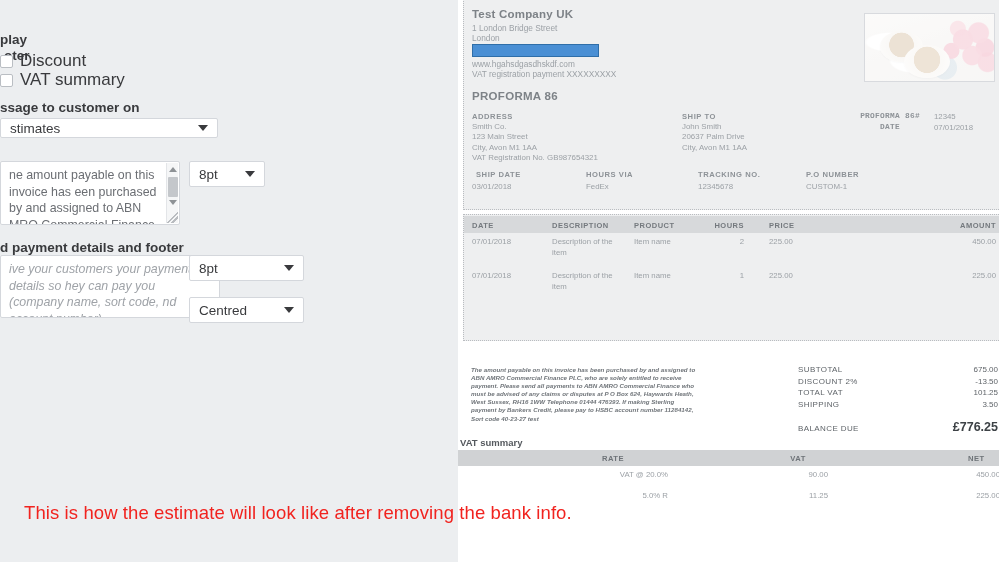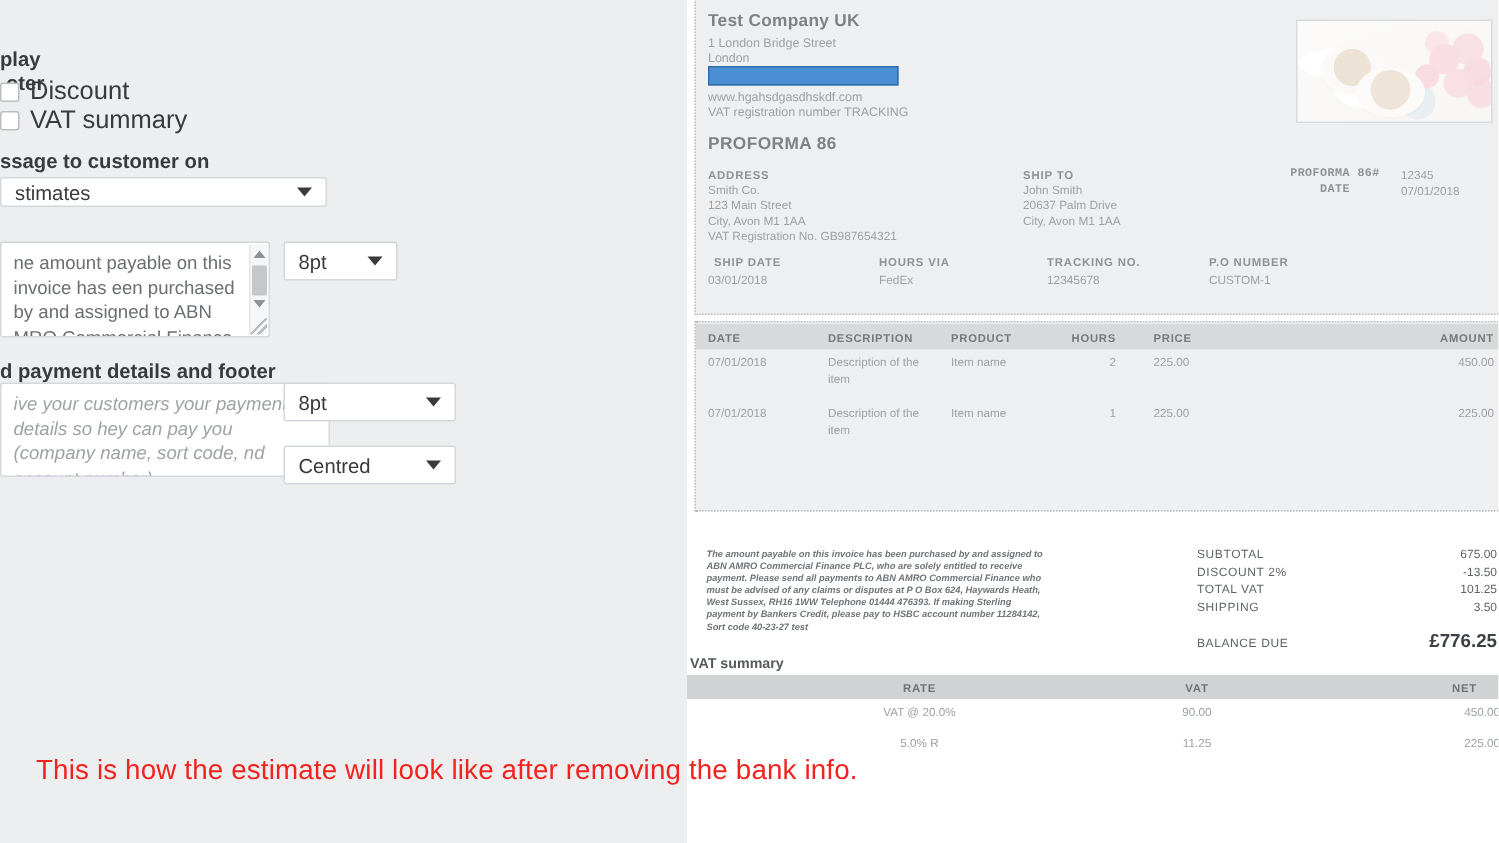--- a/index.html
+++ b/index.html
@@ -232,21 +232,21 @@
   #balance { left: 340px; top: 420px; width: 200px; display: flex; justify-content: space-between; align-items: baseline; }
   #balance .blab { font-size: 8px; color: #5f6469; letter-spacing: .4px; }
   #balance .bval { font-size: 12.5px; color: #3d4246; font-weight: 600; }
 
   
   #vat-title { left: 2px; top: 437px; font-size: 9.5px; color: #55595e; font-weight: 600; }
   #vat-head { left: 0px; top: 450px; width: 553px; height: 16px; background: #d0d2d4; }
   #vat-head .th { position: absolute; top: 4px; font-size: 7.6px; font-weight: 700; color: #6e7378; letter-spacing: .5px; }
   #vat-rows { left: 0px; top: 466px; width: 553px; }
   .vrow { position: relative; height: 21px; }
-  .vrow .td { position: absolute; top: 4px; font-size: 7.8px; color: #9ca1a6; }
+  .vrow .td { position: absolute; top: 4px; font-size: 7.8px; color: #9ca1a6; text-align: right; }
   .v-rate { left: 100px; width: 110px; text-align: center; }
   .v-vat  { left: 310px; width: 60px; text-align: center; }
   .v-net  { left: 480px; width: 62px; text-align: right; }
   .v-hrate { left: 100px; width: 110px; text-align: center; }
   .v-hvat  { left: 310px; width: 60px; text-align: center; }
   .v-hnet  { left: 510px; }
 </style>
 </head>
 <body>
 
@@ -314,21 +314,21 @@
   <div id="preview-panel">
 
     <div class="dotted-box" id="box-header"></div>
 
     <div class="pv" id="company-name">Test Company UK</div>
     <div class="pv co-line" id="co-addr1">1 London Bridge Street</div>
     <div class="pv co-line" id="co-addr2">London</div>
     <div class="pv co-line" id="co-addr3">HA7 1NP</div>
     <div class="pv" id="blue-field"></div>
     <div class="pv co-line" id="co-web">www.hgahsdgasdhskdf.com</div>
-    <div class="pv co-line" id="co-vat">VAT registration number TRACKING</div>
+    <div class="pv co-line" id="co-vat">VAT registration payment XXXXXXXXX</div>
 
     <div class="pv" id="logo-photo">
       <span class="ph"></span>
       <span class="cup-a"></span>
       <span class="cup-b"></span>
       <span class="veil"></span>
     </div>
 
     <div class="pv" id="proforma-title">PROFORMA 86</div>
 

